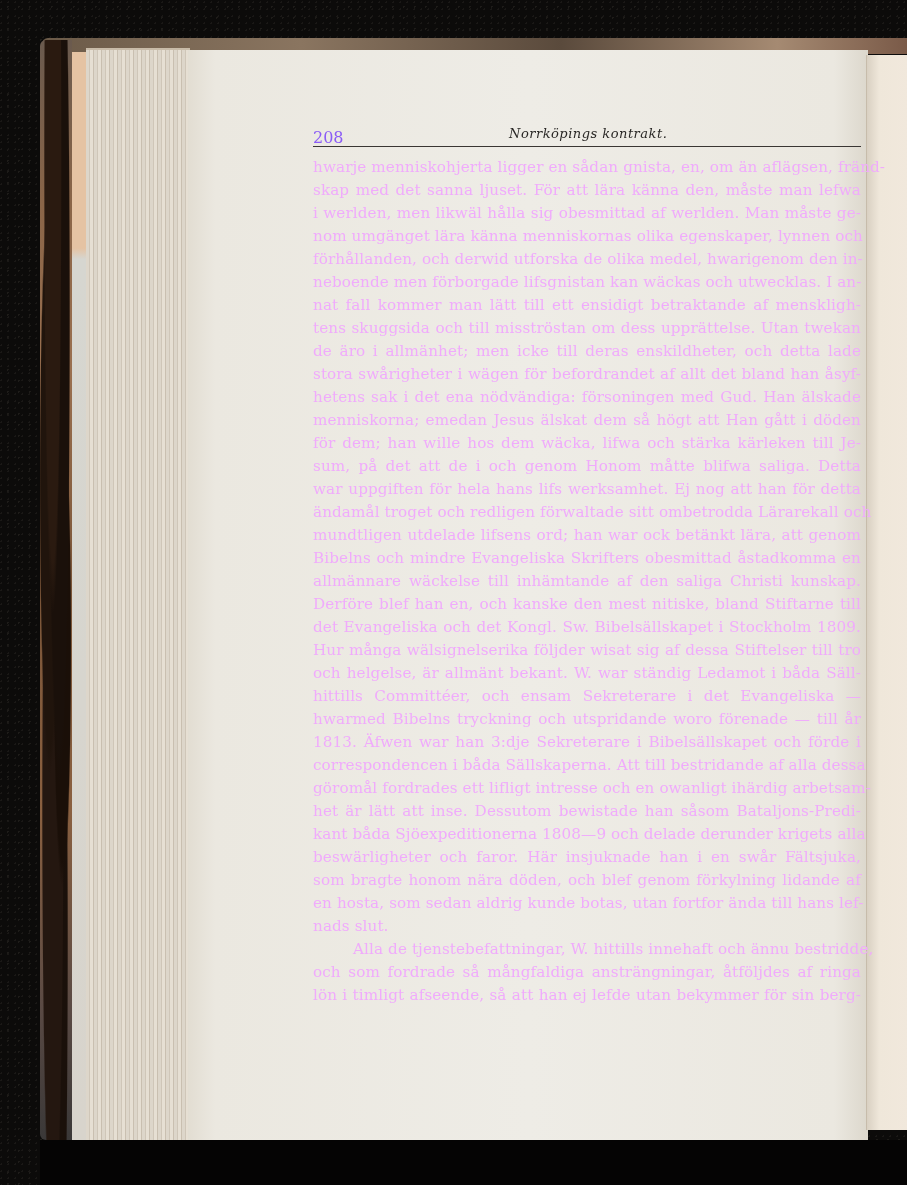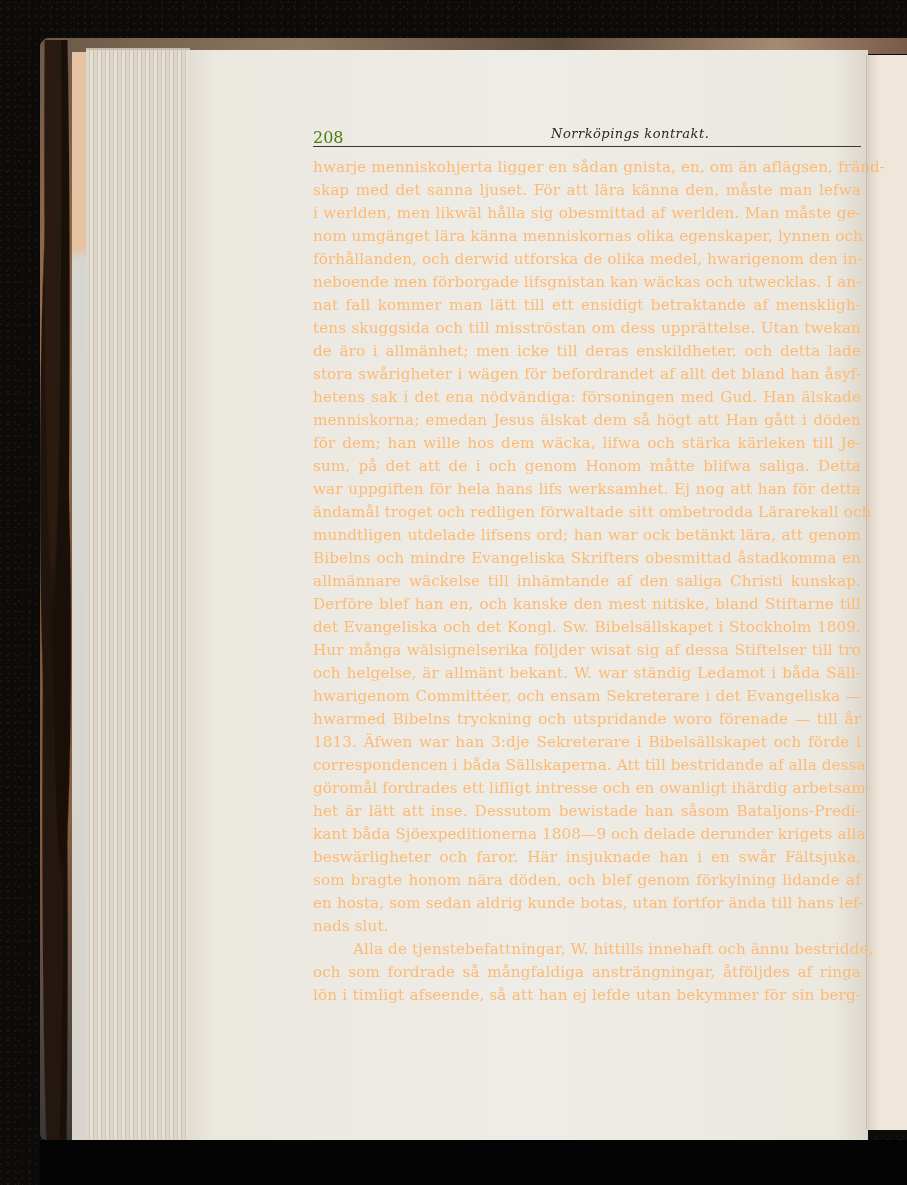--- a/index.html
+++ b/index.html
@@ -48,35 +48,35 @@
   .next-page {
     position:absolute; left:866px; top:55px; width:41px; height:1075px;
     background:linear-gradient(90deg,#d9d0c2 0%,#efe7da 30%,#f1e8dc 100%);
     border-left:1px solid #c7bcab;
   }
   .running-head {
     position:absolute; left:313px; top:126px; width:548px; height:22px;
   }
   .page-number {
     position:absolute; left:0; top:2px;
-    font-size:16px; color:#4d7c0f;
+    font-size:16px; color:#8b5cf6;
   }
   .running-title {
     position:absolute; left:196px; top:0;
-    font-size:13px; font-style:italic; color:#2a2826; letter-spacing:0.5px;margin-left:42px;
+    font-size:13px; font-style:italic; color:#2a2826; letter-spacing:0.5px;
   }
   .head-rule {
     position:absolute; left:0; right:0; top:20px; height:1px; background:#3a3633;
   }
   .body-text {
     position:absolute; left:313px; top:156px; width:548px;
   }
   .line {
     display:block; height:23px; line-height:23px;
-    font-size:15.2px; color:#fdba74;
+    font-size:15.2px; color:#f0abfc;
     white-space:nowrap; text-align:justify; text-align-last:justify;
     letter-spacing:0.1px;
   }
   .line.last { text-align-last:left; }
   .line.indent { padding-left:40px; }
   .line i { font-style:italic; }
   .bottom-shadow {
     position:absolute; left:40px; top:1140px; width:867px; height:45px;
     background:#050404;
   }
@@ -115,21 +115,21 @@
   <span class="line">sum, på det att de i och genom Honom måtte blifwa saliga.  Detta</span>
   <span class="line">war uppgiften för hela hans lifs werksamhet.  Ej nog att han för detta</span>
   <span class="line">ändamål troget och redligen förwaltade sitt ombetrodda Lärarekall och</span>
   <span class="line">mundtligen utdelade lifsens ord; han war ock betänkt lära, att genom</span>
   <span class="line">Bibelns och mindre Evangeliska Skrifters obesmittad åstadkomma en</span>
   <span class="line">allmännare wäckelse till inhämtande af den saliga Christi kunskap.</span>
   <span class="line">Derföre blef han en, och kanske den mest nitiske, bland Stiftarne till</span>
   <span class="line">det Evangeliska och det Kongl. Sw. Bibelsällskapet i Stockholm 1809.</span>
   <span class="line">Hur många wälsignelserika följder wisat sig af dessa Stiftelser till tro</span>
   <span class="line">och helgelse, är allmänt bekant.  W. war ständig Ledamot i båda Säll-</span>
-  <span class="line">hwarigenom Committéer, och ensam Sekreterare i det Evangeliska —</span>
+  <span class="line">hittills Committéer, och ensam Sekreterare i det Evangeliska —</span>
   <span class="line">hwarmed Bibelns tryckning och utspridande woro förenade — till år</span>
   <span class="line">1813.  Äfwen war han 3:dje Sekreterare i Bibelsällskapet och förde i</span>
   <span class="line">correspondencen i båda Sällskaperna.  Att till bestridande af alla dessa</span>
   <span class="line">göromål fordrades ett lifligt intresse och en owanligt ihärdig arbetsam-</span>
   <span class="line">het är lätt att inse.  Dessutom bewistade han såsom Bataljons-Predi-</span>
   <span class="line">kant båda Sjöexpeditionerna 1808—9 och delade derunder krigets alla</span>
   <span class="line">beswärligheter och faror.  Här insjuknade han i en swår Fältsjuka,</span>
   <span class="line">som bragte honom nära döden, och blef genom förkylning lidande af</span>
   <span class="line">en hosta, som sedan aldrig kunde botas, utan fortfor ända till hans lef-</span>
   <span class="line last">nads slut.</span>

